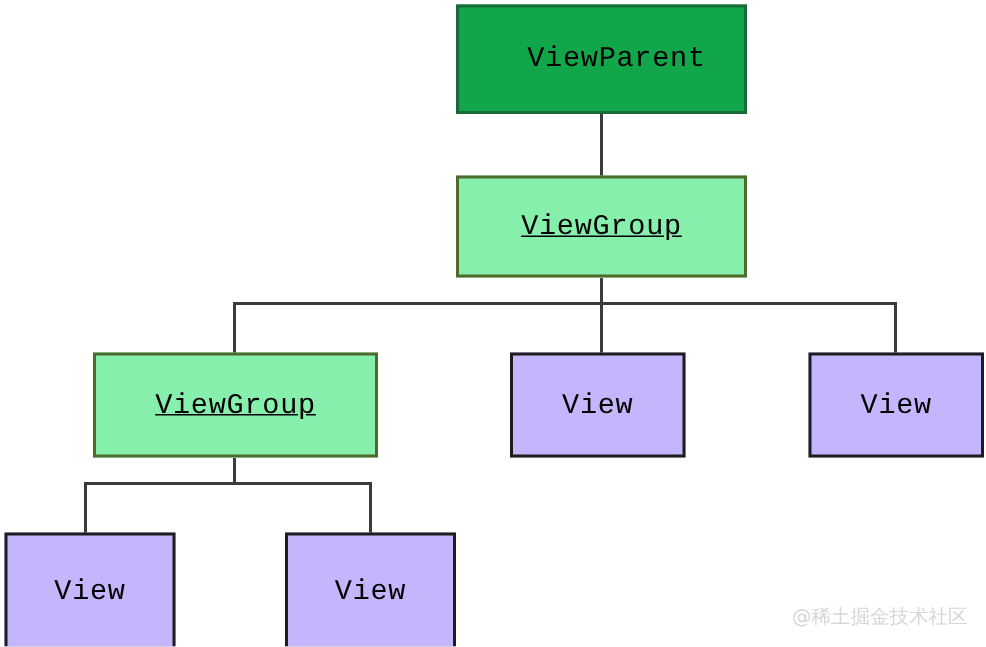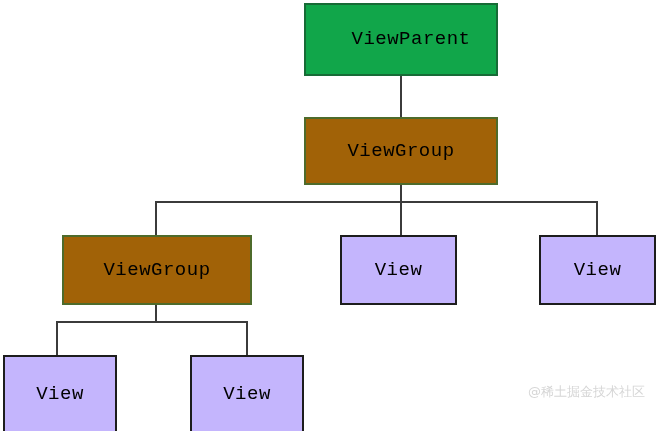--- a/index.html
+++ b/index.html
@@ -37,22 +37,23 @@
     font-size: 19px;
     letter-spacing: 0.5px;
     line-height: 1;
     white-space: nowrap;
   }
   .n-root {
     background: #11a64a;
     border: 2px solid #176b36;
   }
   .n-group {
-    background: #a16207;
+    background: #86efac;
     border: 2px solid #4e6b2b;
+    text-decoration: underline;
   }
   .n-leaf {
     background: #c4b5fd;
     border: 2px solid #1d1d1d;
   }
   .watermark {
     position: absolute;
     color: #d6d6d6;
     font-family: "DejaVu Sans", sans-serif;
     font-size: 13px;
@@ -91,15 +92,15 @@
         <span class="node-label">View</span>
       </div>
       <div class="node n-leaf" style="left: 3px; top: 355px; width: 114px; height: 78px;">
         <span class="node-label">View</span>
       </div>
       <div class="node n-leaf" style="left: 190px; top: 355px; width: 114px; height: 78px;">
         <span class="node-label">View</span>
       </div>
     </div>
 
-  <div class="watermark" style="left: 528px; top: 383px;">@稀土掘金技术社区</div>
+  <div class="watermark" style="left: 528px; top: 402px;">@稀土掘金技术社区</div>
 
 </div>
 
 </body></html>

